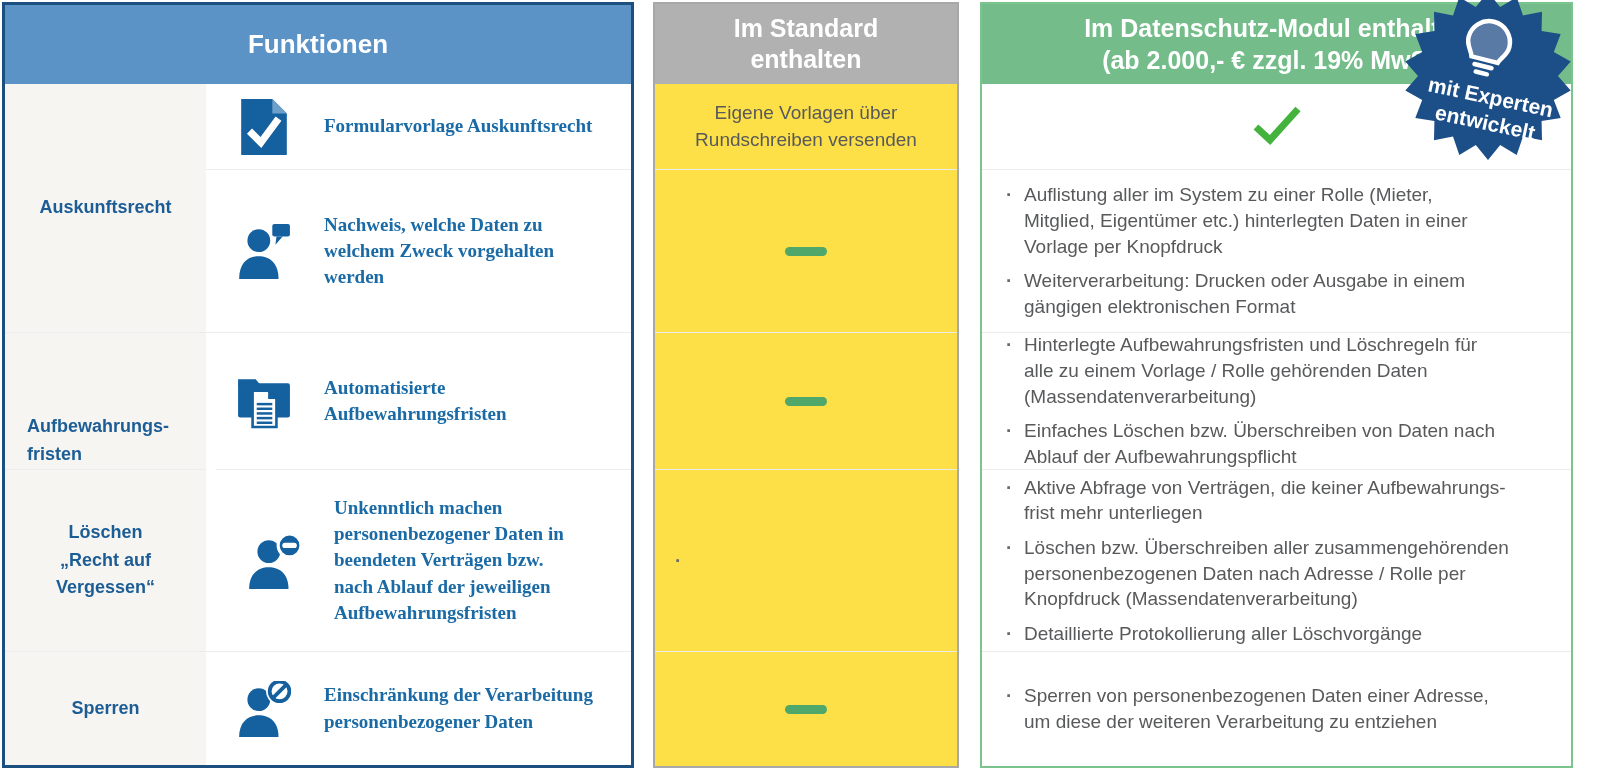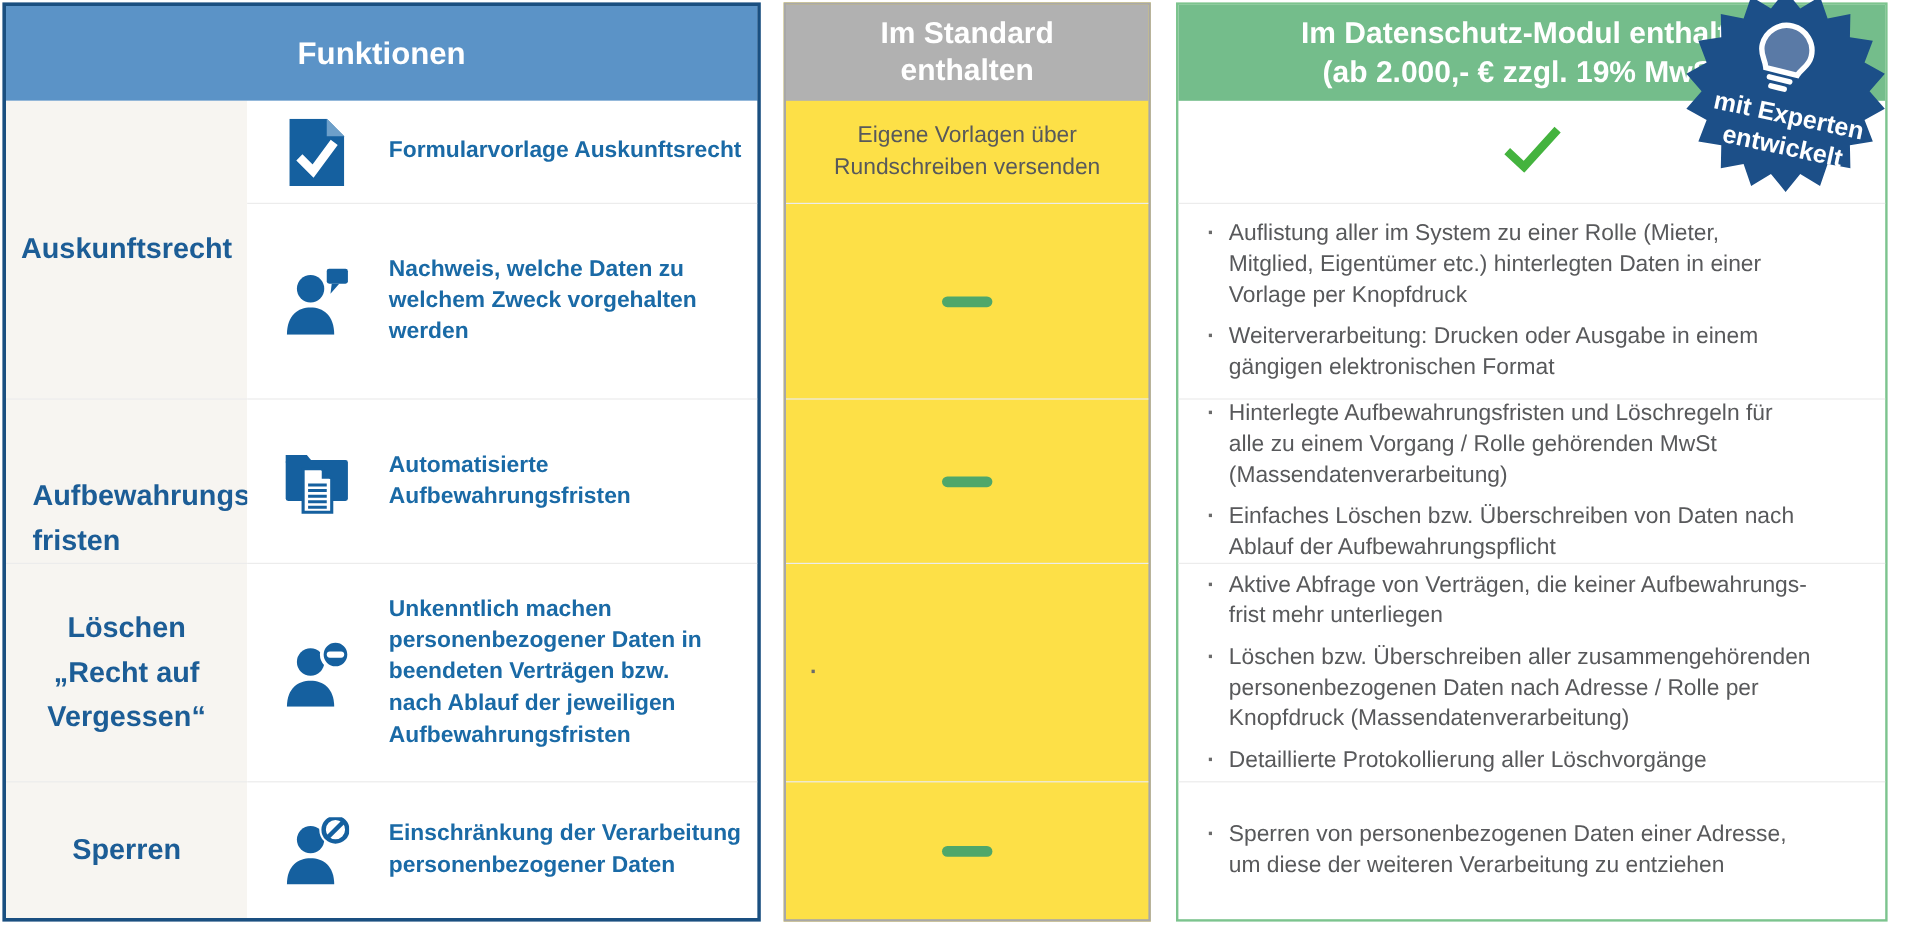--- a/index.html
+++ b/index.html
@@ -8,28 +8,28 @@
   .pre{white-space:pre-line;}
 
   
   .left-tbl{position:absolute;left:2px;top:2px;width:632px;height:766px;
             box-sizing:border-box;border:3px solid #1a4f80;background:#fff;
             display:flex;flex-direction:column;}
   .left-head{flex:0 0 79px;background:#5b93c7;color:#fff;display:flex;
              align-items:center;justify-content:center;font-size:26px;font-weight:bold;}
   .left-body{flex:1;display:grid;grid-template-columns:201px 1fr;
              grid-template-rows:85px 163px 137px 182px 1fr;}
-  .lbl{background:#f7f5f1;color:#1c5d96;font-weight:bold;font-size:24px;
+  .lbl{background:#f7f5f1;color:#1c5d96;font-weight:bold;font-size:18px;
        display:flex;align-items:center;justify-content:center;text-align:center;
        line-height:1.55;}
   .lbl-left{justify-content:flex-start;text-align:left;padding-left:22px;align-items:flex-end;}
   .bt{border-top:1px solid #ececec;}
   .feat{background:#fff;display:flex;align-items:center;padding-left:30px;gap:33px;}
   .feat-ic{flex:0 0 55px;display:flex;align-items:center;justify-content:center;}
-  .feat-tx{color:#1a6aa6;font-weight:bold;font-size:19px;line-height:1.38;}
+  .feat-tx{color:#1a6aa6;font-weight:bold;font-size:19px;line-height:1.38;font-family:Liberation Serif, serif;}
 
   
   .mid-tbl{position:absolute;left:653px;top:2px;width:306px;height:766px;
            box-sizing:border-box;border:2px solid #a8a8a8;background:#fde047;
            display:flex;flex-direction:column;}
   .mid-head{flex:0 0 80px;background:#b1b1b1;color:#fff;display:flex;align-items:center;
             justify-content:center;text-align:center;font-size:25px;font-weight:bold;line-height:1.25;}
   .mid-body{flex:1;display:grid;grid-template-rows:85px 163px 137px 182px 1fr;}
   .cell{display:flex;align-items:center;justify-content:center;}
   .mid-txt{color:#58595b;font-size:19px;line-height:1.38;text-align:center;}
@@ -113,21 +113,21 @@
       </span>
       <span class="feat-tx pre">Automatisierte
 Aufbewahrungsfristen</span>
     </div>
 
     <div class="lbl bt" style="grid-column:1;grid-row:4;">
       <span class="pre">Löschen
 „Recht auf
 Vergessen“</span>
     </div>
-    <div class="feat bt" style="grid-column:2;grid-row:4;">
+    <div class="feat bt" style="grid-column:2;grid-row:4;margin-left:10px;">
       <span class="feat-ic">
         <svg width="54" height="56" viewBox="0 0 52 54">
           <circle cx="21" cy="18" r="11" fill="#15609f"></circle>
           <path d="M2 54 C2 39 11 33 21 33 C31 33 40 39 40 54 Z" fill="#15609f"></path>
           <circle cx="41" cy="12" r="11" fill="#15609f" stroke="#ffffff" stroke-width="3"></circle>
           <rect x="34" y="9.5" width="14" height="5" rx="2.5" fill="#ffffff"></rect>
         </svg>
       </span>
       <span class="feat-tx pre">Unkenntlich machen
 personenbezogener Daten in
@@ -209,21 +209,21 @@
 gängigen elektronischen Format</span>
         </div>
       </div>
     </div>
 
     <div class="cell bt">
       <div class="blist">
         <div class="bitem">
           <span class="bmark">·</span>
           <span class="btxt pre">Hinterlegte Aufbewahrungsfristen und Löschregeln für
-alle zu einem Vorgang / Rolle gehörenden MwSt
+alle zu einem Vorlage / Rolle gehörenden Daten
 (Massendatenverarbeitung)</span>
         </div>
         <div class="bitem">
           <span class="bmark">·</span>
           <span class="btxt pre">Einfaches Löschen bzw. Überschreiben von Daten nach
 Ablauf der Aufbewahrungspflicht</span>
         </div>
       </div>
     </div>
 

